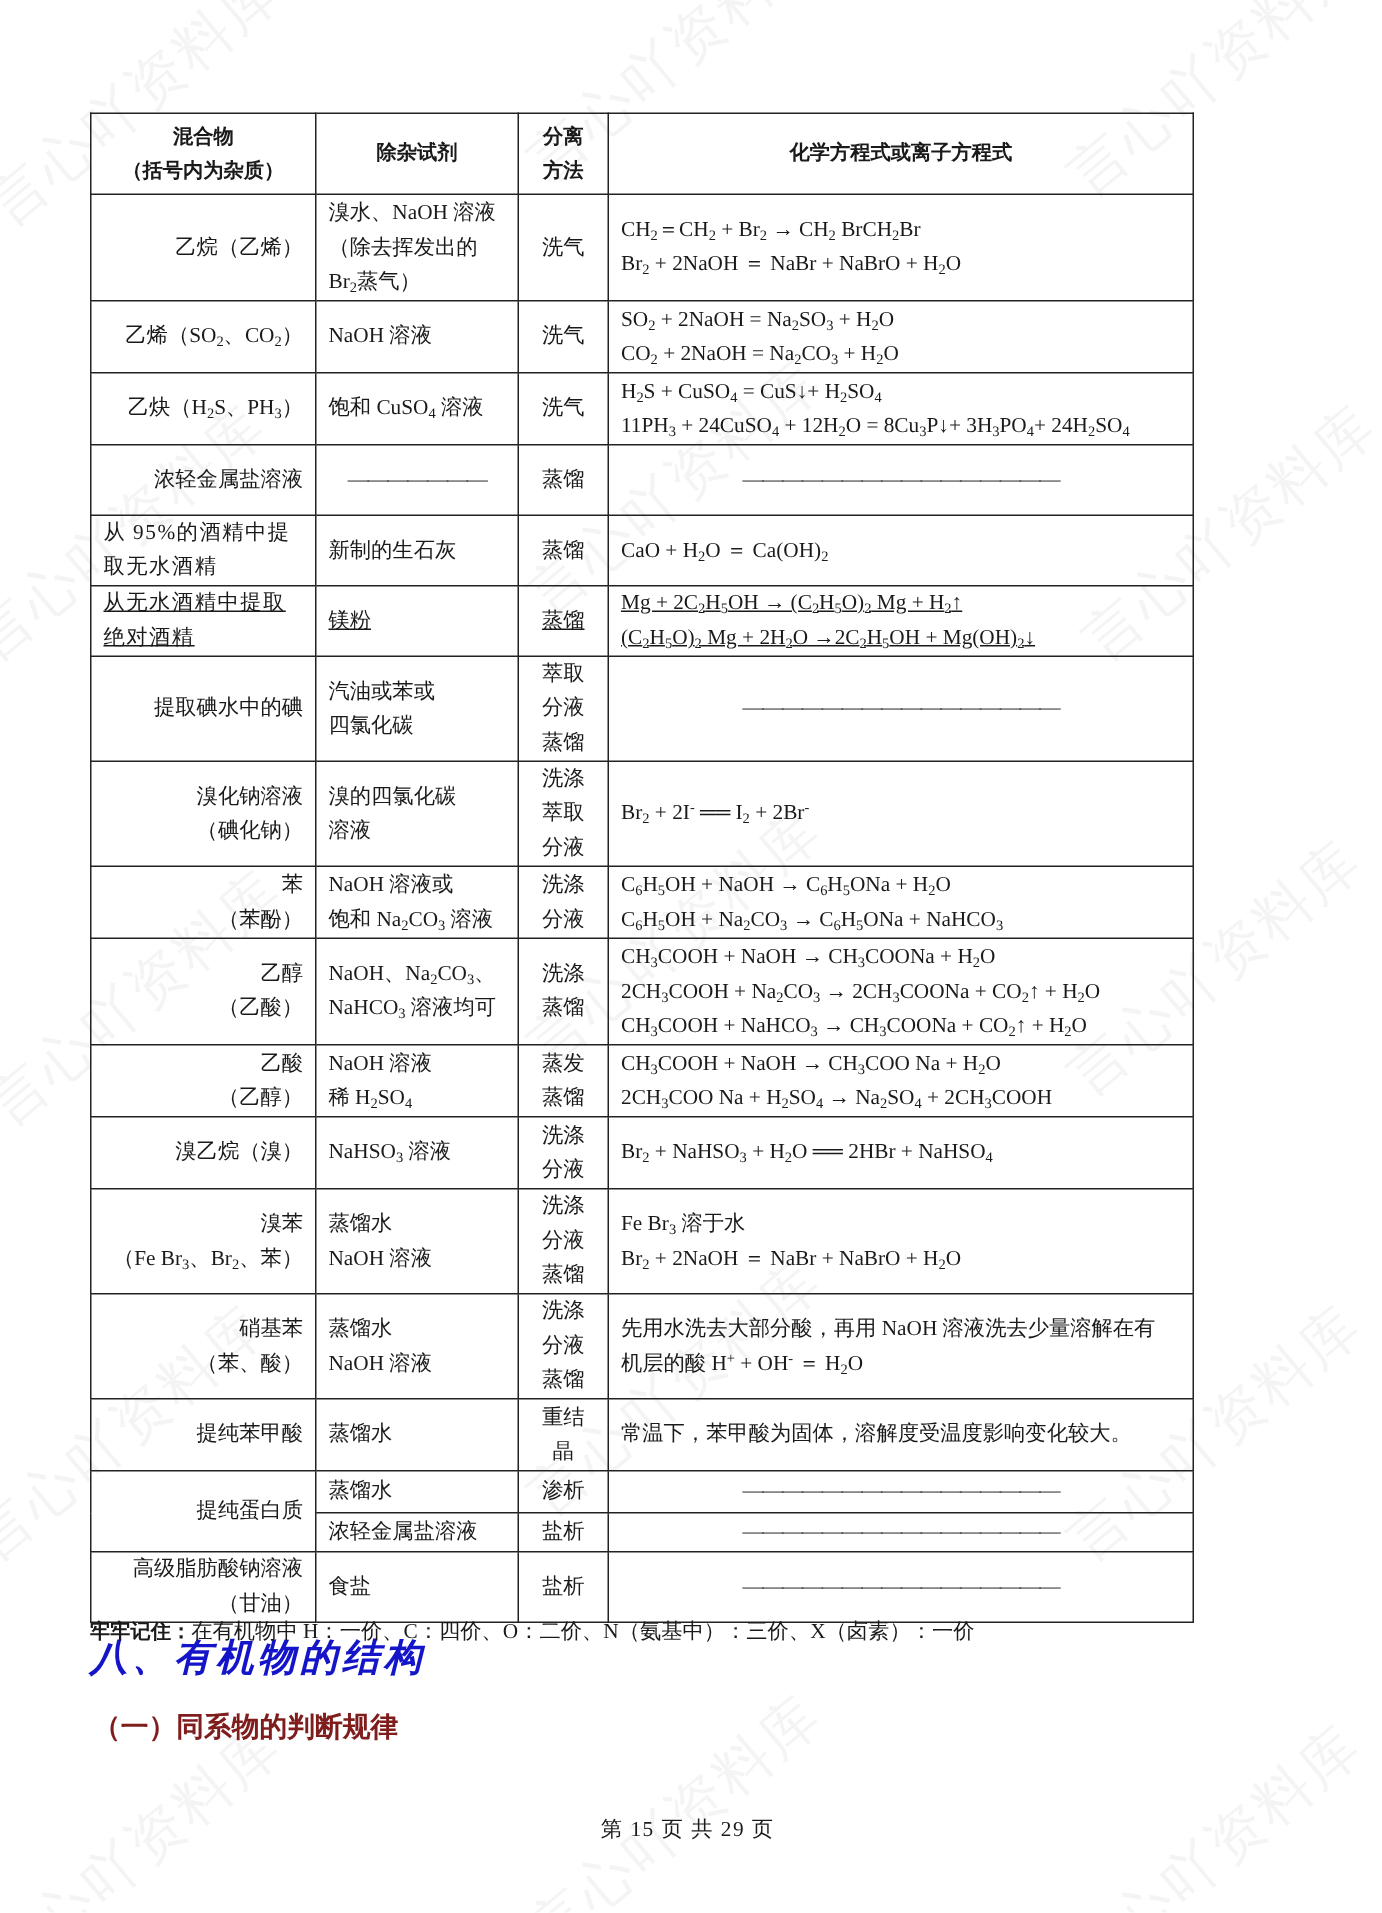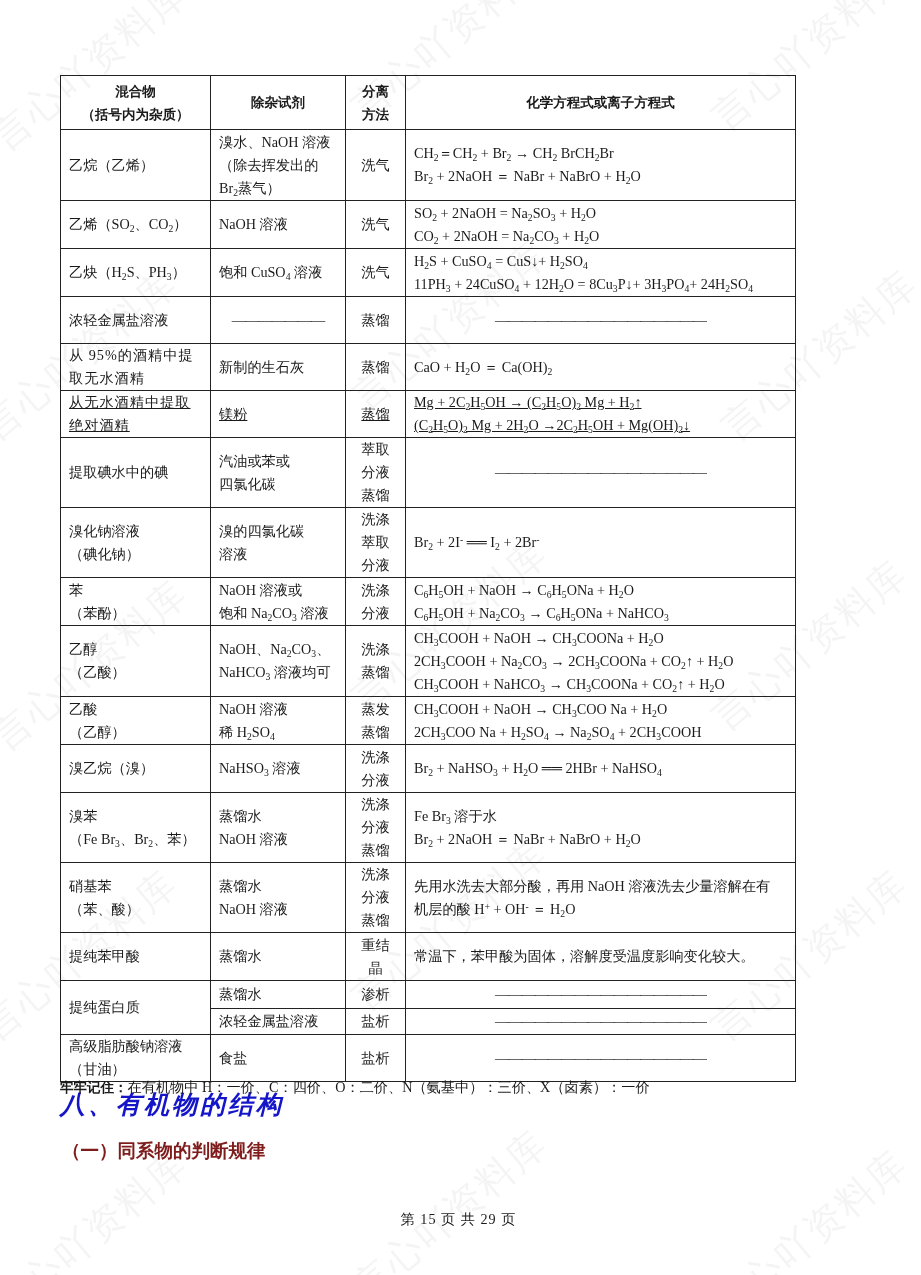--- a/index.html
+++ b/index.html
@@ -13,21 +13,21 @@
     pointer-events: none; letter-spacing: 2px;
   }
   table.main {
     position: absolute; left: 60px; top: 75px; width: 735px;
     border-collapse: collapse; table-layout: fixed; font-size: 14.2px;
   }
   table.main td, table.main th {
     border: 1.3px solid #222; padding: 0 8px; vertical-align: middle; line-height: 23px;
   }
   table.main th { font-family: "DejaVu Sans", sans-serif; font-weight: bold; font-size: 13.5px; text-align: center; }
-  td.c1 { text-align: left; }
+  td.c1 { text-align: right; }
   td.c3 { text-align: center; padding: 0 2px; }
   td.c4 { padding-left: 9px; }
   td.dash { text-align: center; letter-spacing: -1px; }
   sub { font-size: 0.68em; vertical-align: -0.3em; line-height: 0; }
   sup { font-size: 0.68em; vertical-align: 0.45em; line-height: 0; }
   .line { display: block; }
   .section-title {
     position: absolute; left: 60px; top: 1088px; font-family: "DejaVu Serif", serif;
     font-size: 25px; font-weight: bold; color: #1414c8; letter-spacing: 3px; font-style: italic;
   }

